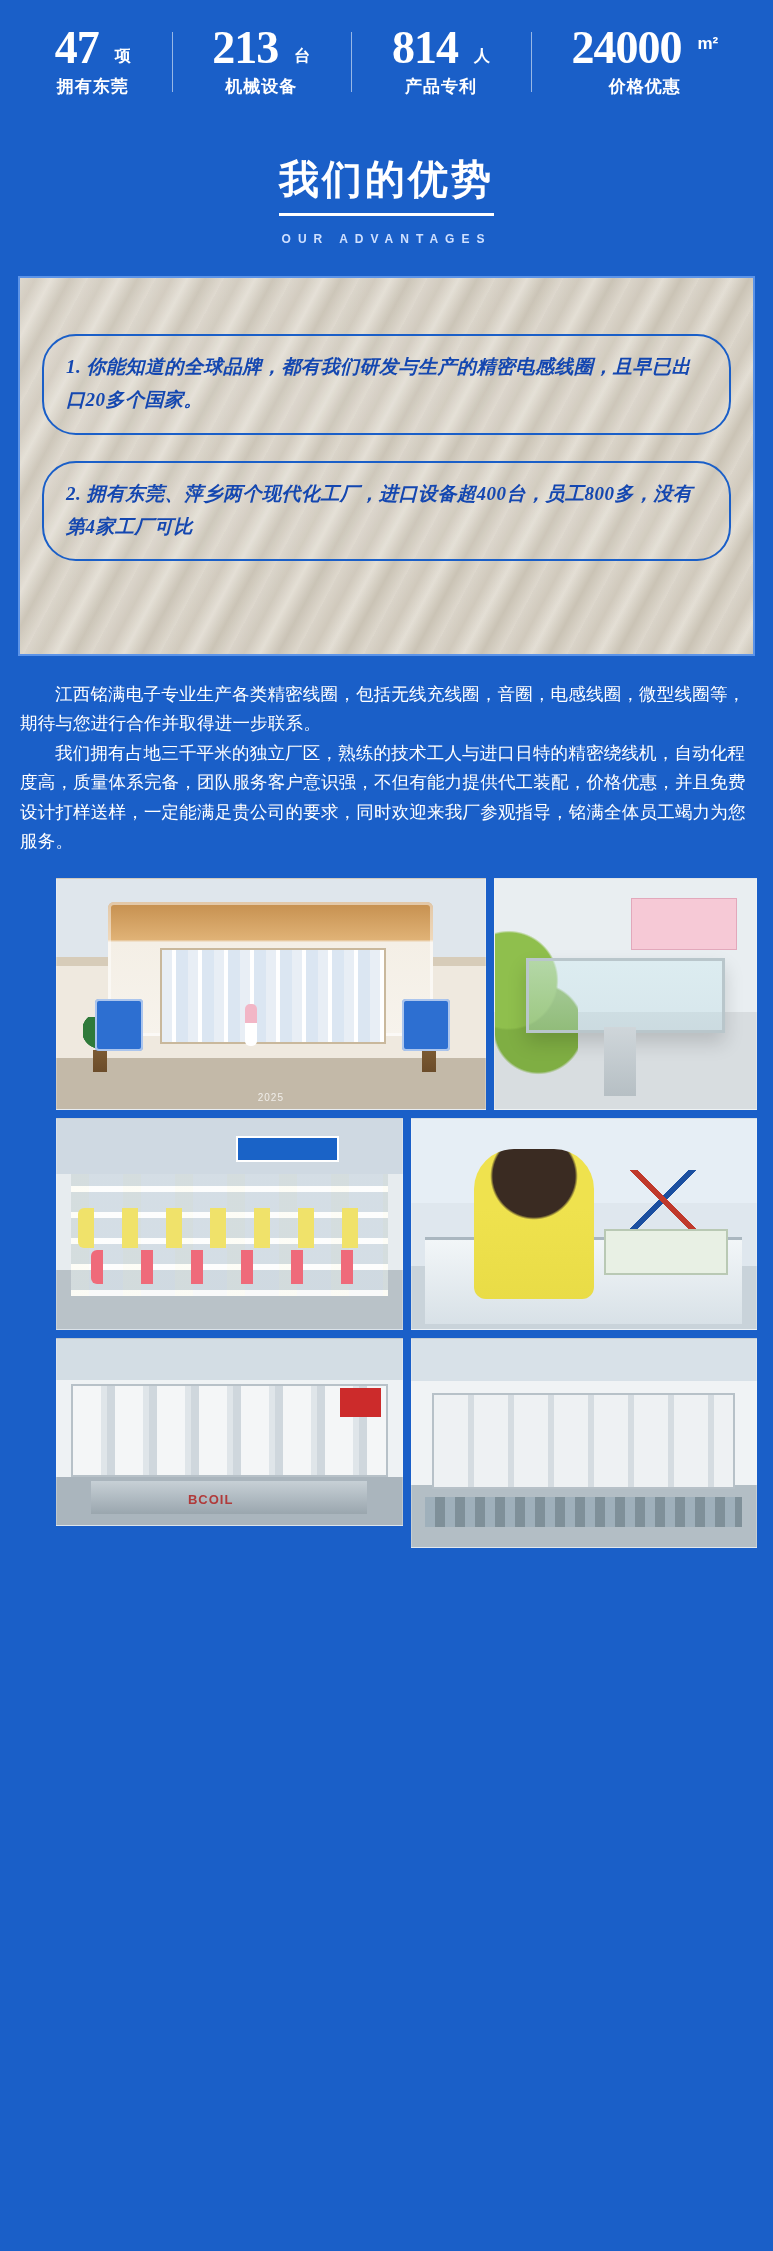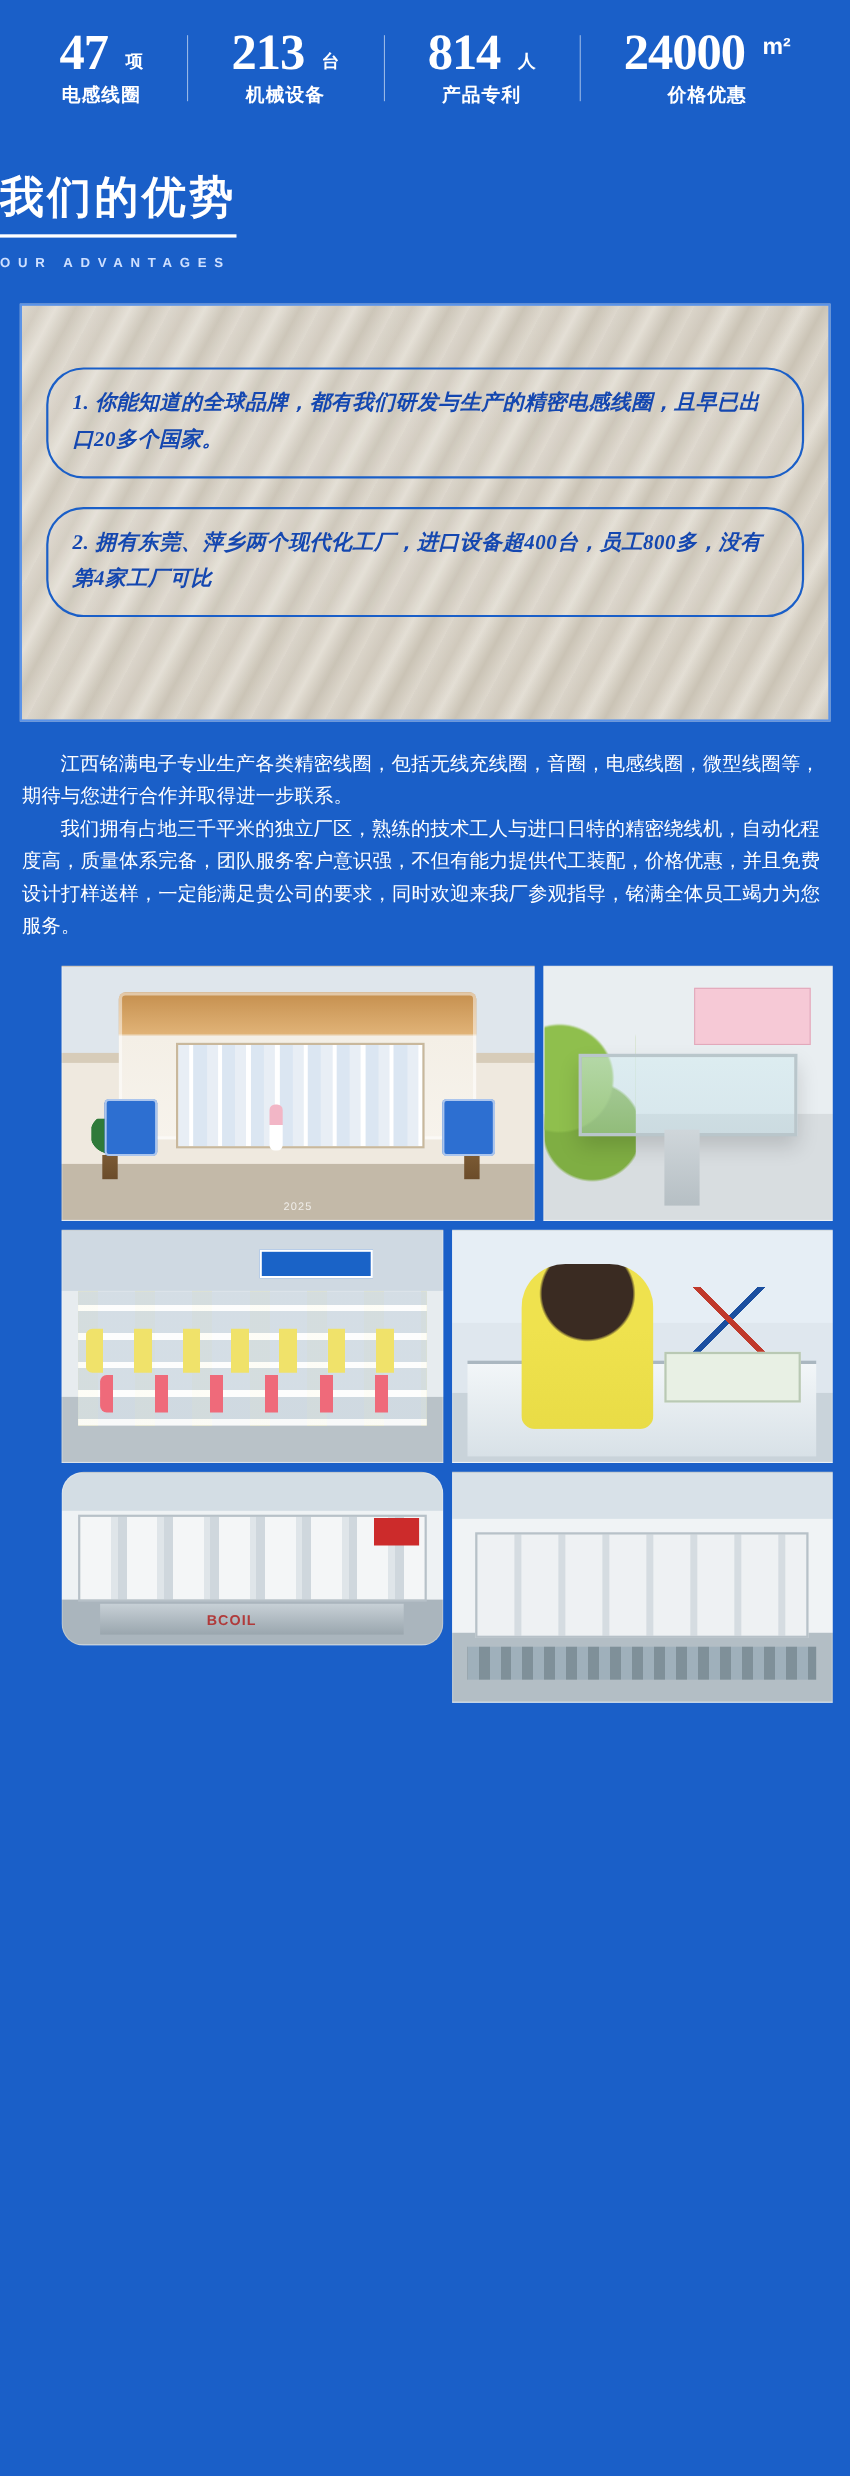--- a/index.html
+++ b/index.html
@@ -55,32 +55,32 @@
     color: #ffffff;
     letter-spacing: -1px;
   }
   .stat-unit {
     font-size: 16px;
     font-weight: bold;
     color: #ffffff;
     position: relative;
     top: -2px;
   }
-  .stat-unit.sup { font-size: 21px; top: -14px; }
+  .stat-unit.sup { font-size: 17px; top: -14px; }
   .stat-label {
     font-size: 17px;
     font-weight: bold;
     letter-spacing: 1px;
     margin-top: 4px;
     color: #ffffff;
   }
 
   
   .heading-block {
-    text-align: left;
+    text-align: center;
     padding: 34px 0 22px 0;
   }
   .heading-cn {
     display: inline-block;
     font-family: "Liberation Serif", serif;
     font-weight: bold;
     font-size: 40px;
     color: #ffffff;
     letter-spacing: 3px;
     border-bottom: 3px solid #ffffff;
@@ -153,21 +153,21 @@
     color: rgba(255,255,255,0.75);
     letter-spacing: 1px;
     pointer-events: none;
   }
 
   
   .r1 .p1 { width: 62%; height: 232px; }
   .r1 .p2 { width: 38%; height: 232px; }
   .r2 .p1 { width: 50%; height: 212px; }
   .r2 .p2 { width: 50%; height: 212px; }
-  .r3 .p1 { width: 50%; height: 158px; border-radius: 20px; }
+  .r3 .p1 { width: 50%; height: 188px; }
   .r3 .p2 { width: 50%; height: 210px; }
 
   
   .showroom {
     background:
       linear-gradient(#dfe6ec 0 34%, #d7ccb9 34% 38%, #efe9df 38% 78%, #c3b9a8 78% 100%);
   }
   .showroom::before {
     content: "";
     position: absolute; left: 12%; top: 10%; width: 76%; height: 58%;
@@ -328,21 +328,21 @@
 
 <div class="page">
 
   <div class="stats">
 
     <div class="stat">
       <div class="stat-top">
         <span class="stat-num">47</span>
         <span class="stat-unit">项</span>
       </div>
-      <div class="stat-label">电感线圈</div>
+      <div class="stat-label">拥有东莞</div>
     </div>
 
     <div class="stat">
       <div class="stat-top">
         <span class="stat-num">213</span>
         <span class="stat-unit">台</span>
       </div>
       <div class="stat-label">机械设备</div>
     </div>
 

